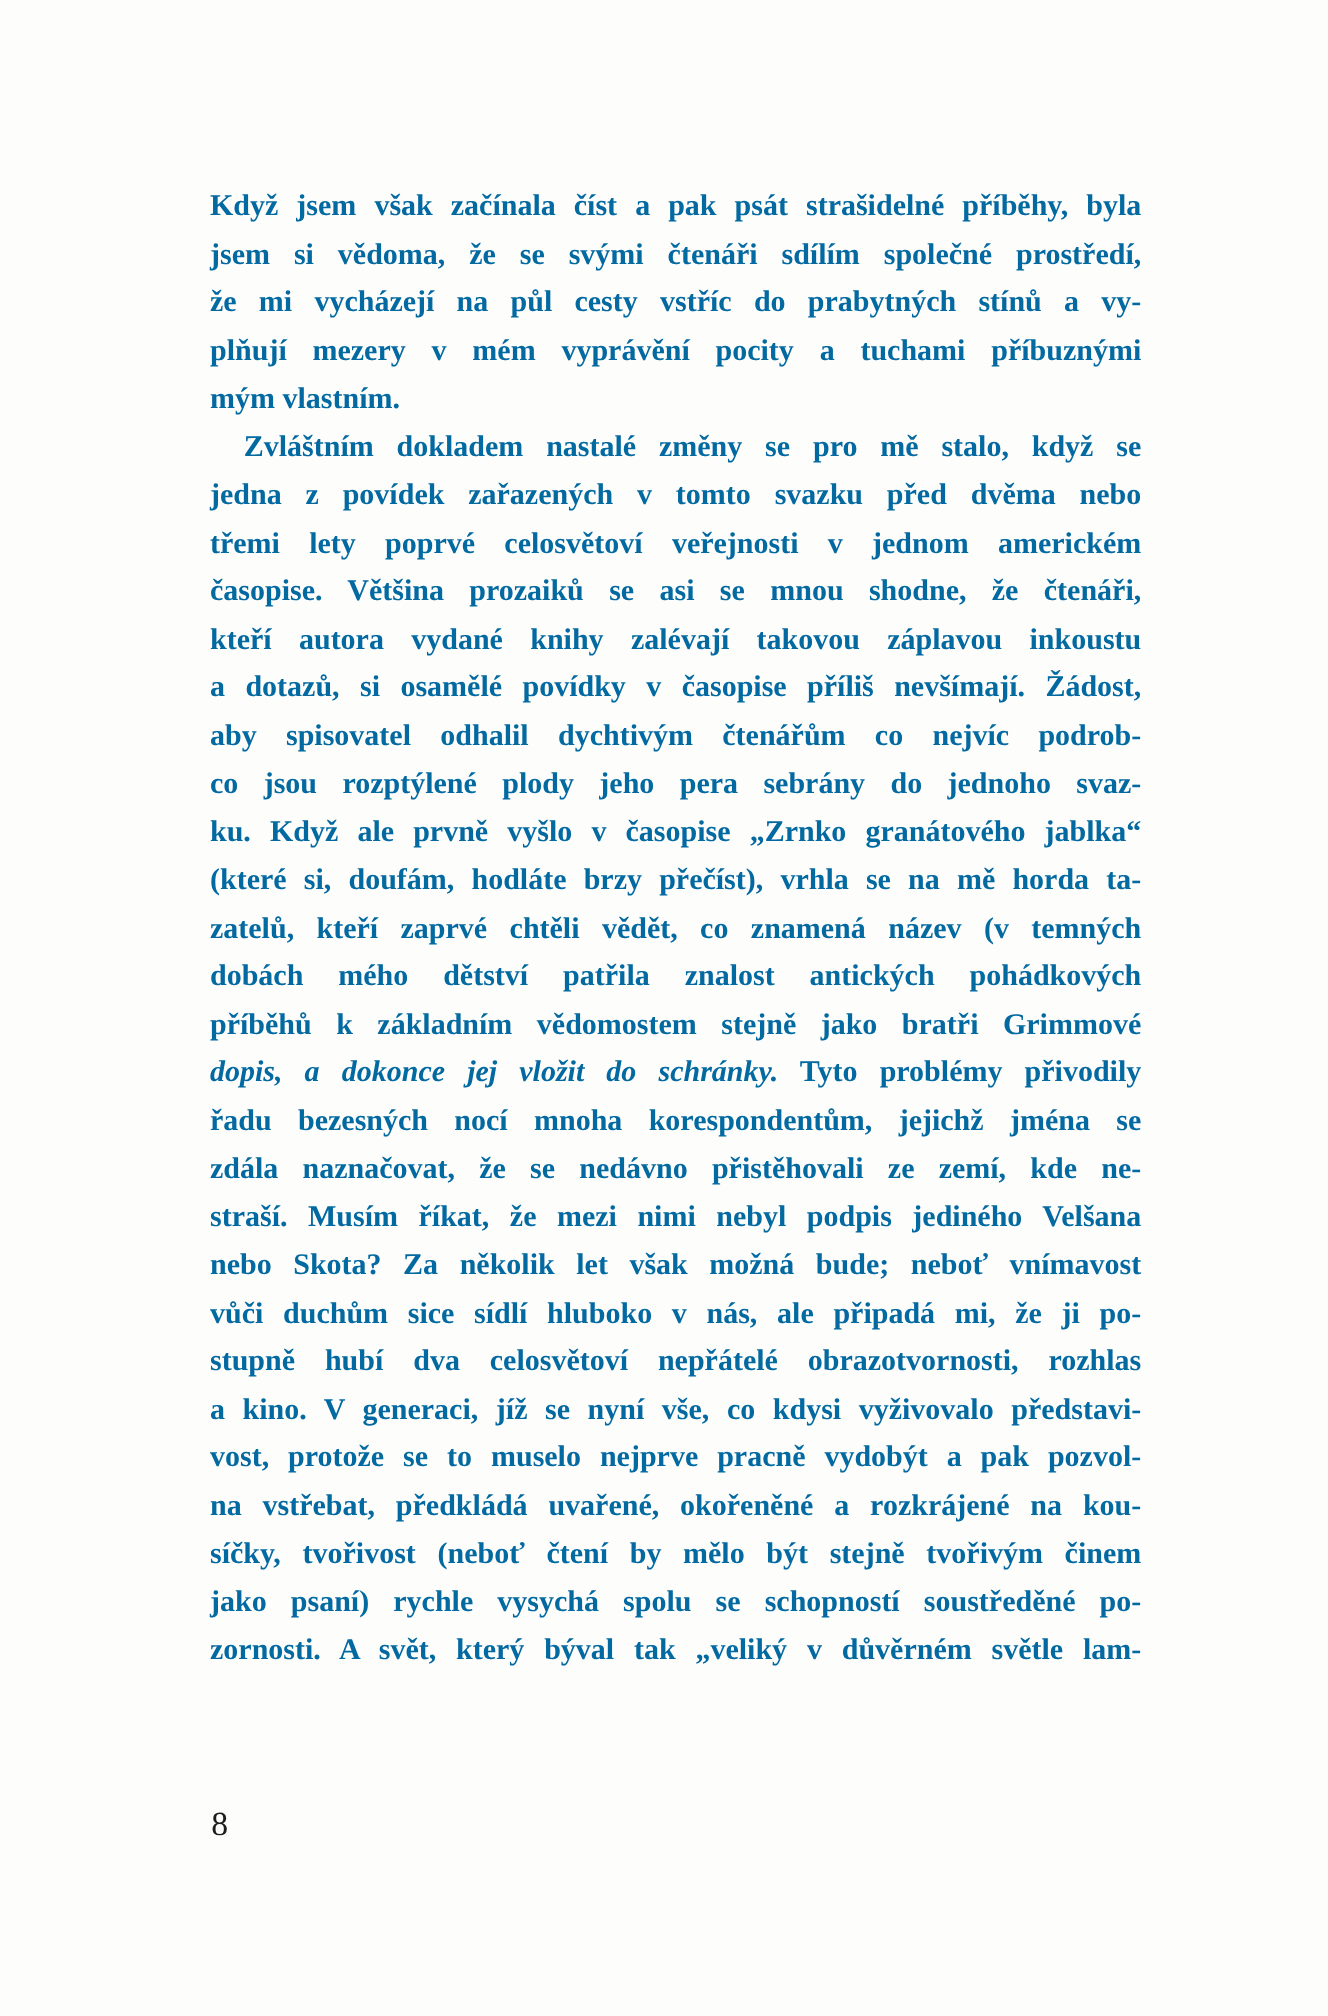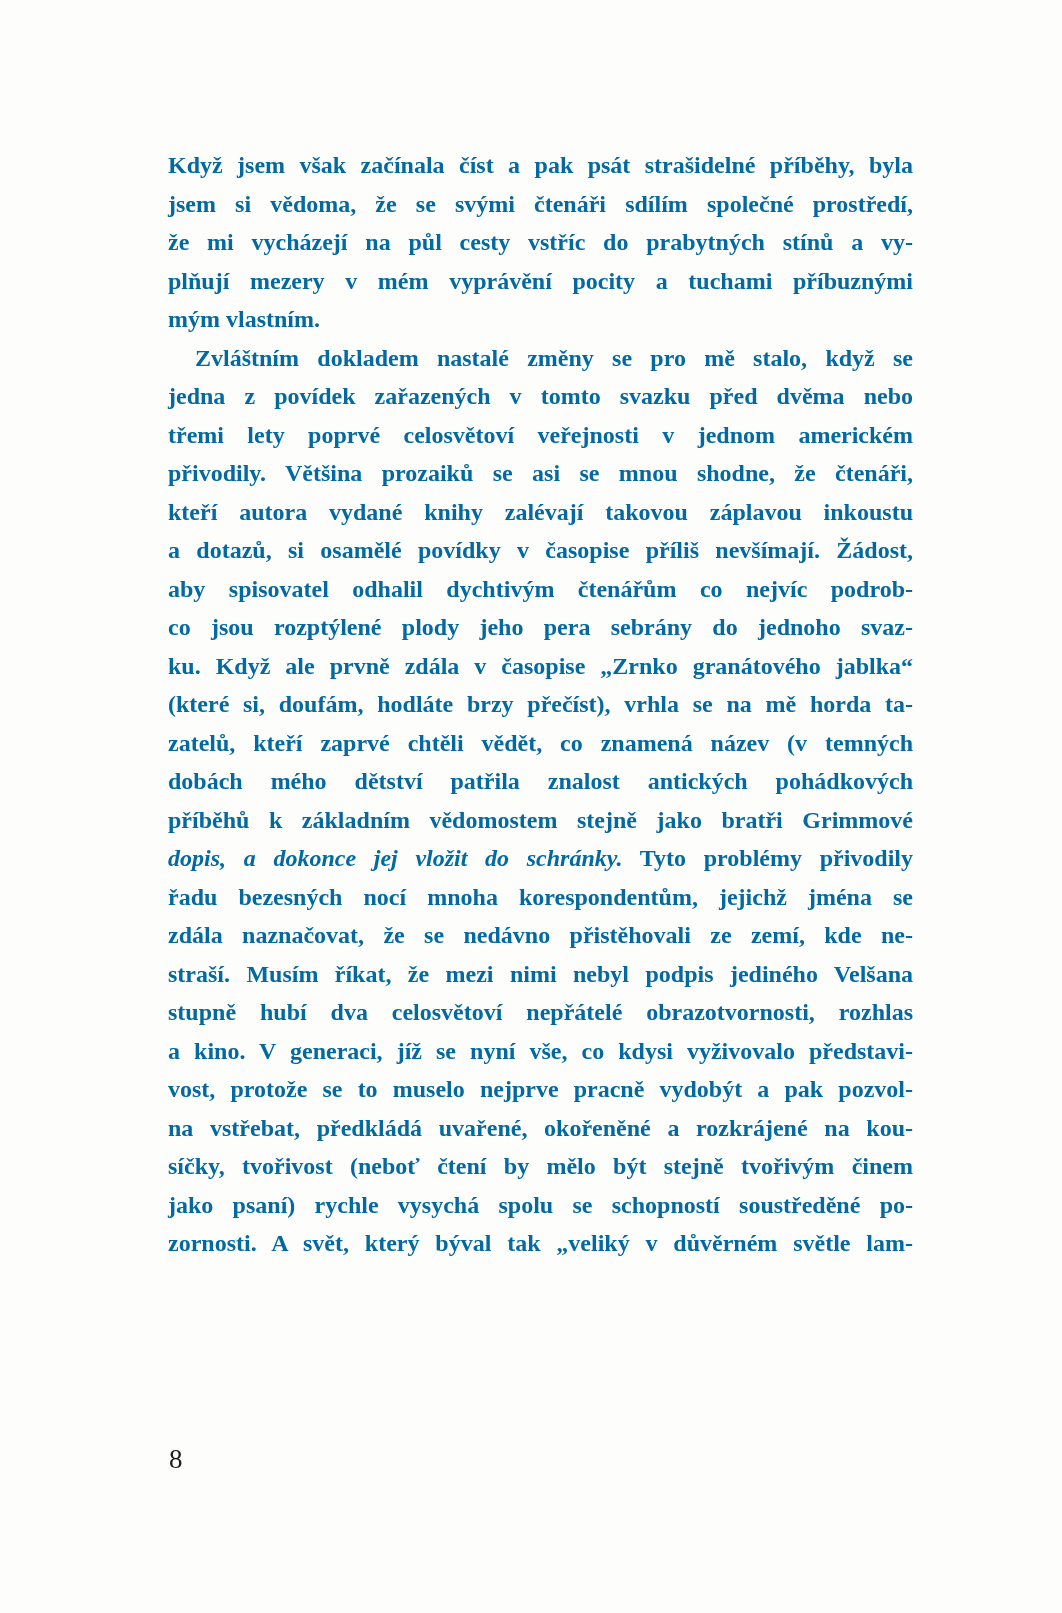--- a/index.html
+++ b/index.html
@@ -63,34 +63,36 @@
         <div class="line"><span>Když jsem však začínala číst a pak psát strašidelné příběhy, byla</span></div>
         <div class="line"><span>jsem si vědoma, že se svými čtenáři sdílím společné prostředí,</span></div>
         <div class="line"><span>že mi vycházejí na půl cesty vstříc do prabytných stínů a vy-</span></div>
         <div class="line"><span>plňují mezery v mém vyprávění pocity a tuchami příbuznými</span></div>
         <div class="line no-just"><span>mým vlastním.</span></div>
       </div>
       <div class="paragraph">
         <div class="line indent"><span>Zvláštním dokladem nastalé změny se pro mě stalo, když se</span></div>
         <div class="line"><span>jedna z povídek zařazených v tomto svazku před dvěma nebo</span></div>
         <div class="line"><span>třemi lety poprvé celosvětoví veřejnosti v jednom americkém</span></div>
-        <div class="line"><span>přivodily. Většina prozaiků se asi se mnou shodne, že čtenáři,</span></div>
+        <div class="line"><span>časopise. Většina prozaiků se asi se mnou shodne, že čtenáři,</span></div>
         <div class="line"><span>kteří autora vydané knihy zalévají takovou záplavou inkoustu</span></div>
         <div class="line"><span>a dotazů, si osamělé povídky v časopise příliš nevšímají. Žádost,</span></div>
         <div class="line"><span>aby spisovatel odhalil dychtivým čtenářům co nejvíc podrob-</span></div>
         <div class="line"><span>co jsou rozptýlené plody jeho pera sebrány do jednoho svaz-</span></div>
-        <div class="line"><span>ku. Když ale prvně zdála v časopise „Zrnko granátového jablka“</span></div>
+        <div class="line"><span>ku. Když ale prvně vyšlo v časopise „Zrnko granátového jablka“</span></div>
         <div class="line"><span>(které si, doufám, hodláte brzy přečíst), vrhla se na mě horda ta-</span></div>
         <div class="line"><span>zatelů, kteří zaprvé chtěli vědět, co znamená název (v temných</span></div>
         <div class="line"><span>dobách mého dětství patřila znalost antických pohádkových</span></div>
         <div class="line"><span>příběhů k základním vědomostem stejně jako bratři Grimmové</span></div>
         <div class="line"><span class="em">dopis, a dokonce jej vložit do schránky.</span><span> Tyto problémy přivodily</span></div>
         <div class="line"><span>řadu bezesných nocí mnoha korespondentům, jejichž jména se</span></div>
         <div class="line"><span>zdála naznačovat, že se nedávno přistěhovali ze zemí, kde ne-</span></div>
         <div class="line"><span>straší. Musím říkat, že mezi nimi nebyl podpis jediného Velšana</span></div>
+        <div class="line"><span>nebo Skota? Za několik let však možná bude; neboť vnímavost</span></div>
+        <div class="line"><span>vůči duchům sice sídlí hluboko v nás, ale připadá mi, že ji po-</span></div>
         <div class="line"><span>stupně hubí dva celosvětoví nepřátelé obrazotvornosti, rozhlas</span></div>
         <div class="line"><span>a kino. V generaci, jíž se nyní vše, co kdysi vyživovalo představi-</span></div>
         <div class="line"><span>vost, protože se to muselo nejprve pracně vydobýt a pak pozvol-</span></div>
         <div class="line"><span>na vstřebat, předkládá uvařené, okořeněné a rozkrájené na kou-</span></div>
         <div class="line"><span>síčky, tvořivost (neboť čtení by mělo být stejně tvořivým činem</span></div>
         <div class="line"><span>jako psaní) rychle vysychá spolu se schopností soustředěné po-</span></div>
         <div class="line"><span>zornosti. A svět, který býval tak „veliký v důvěrném světle lam-</span></div>
       </div>
     </div>
   <div class="page-number">8</div>

